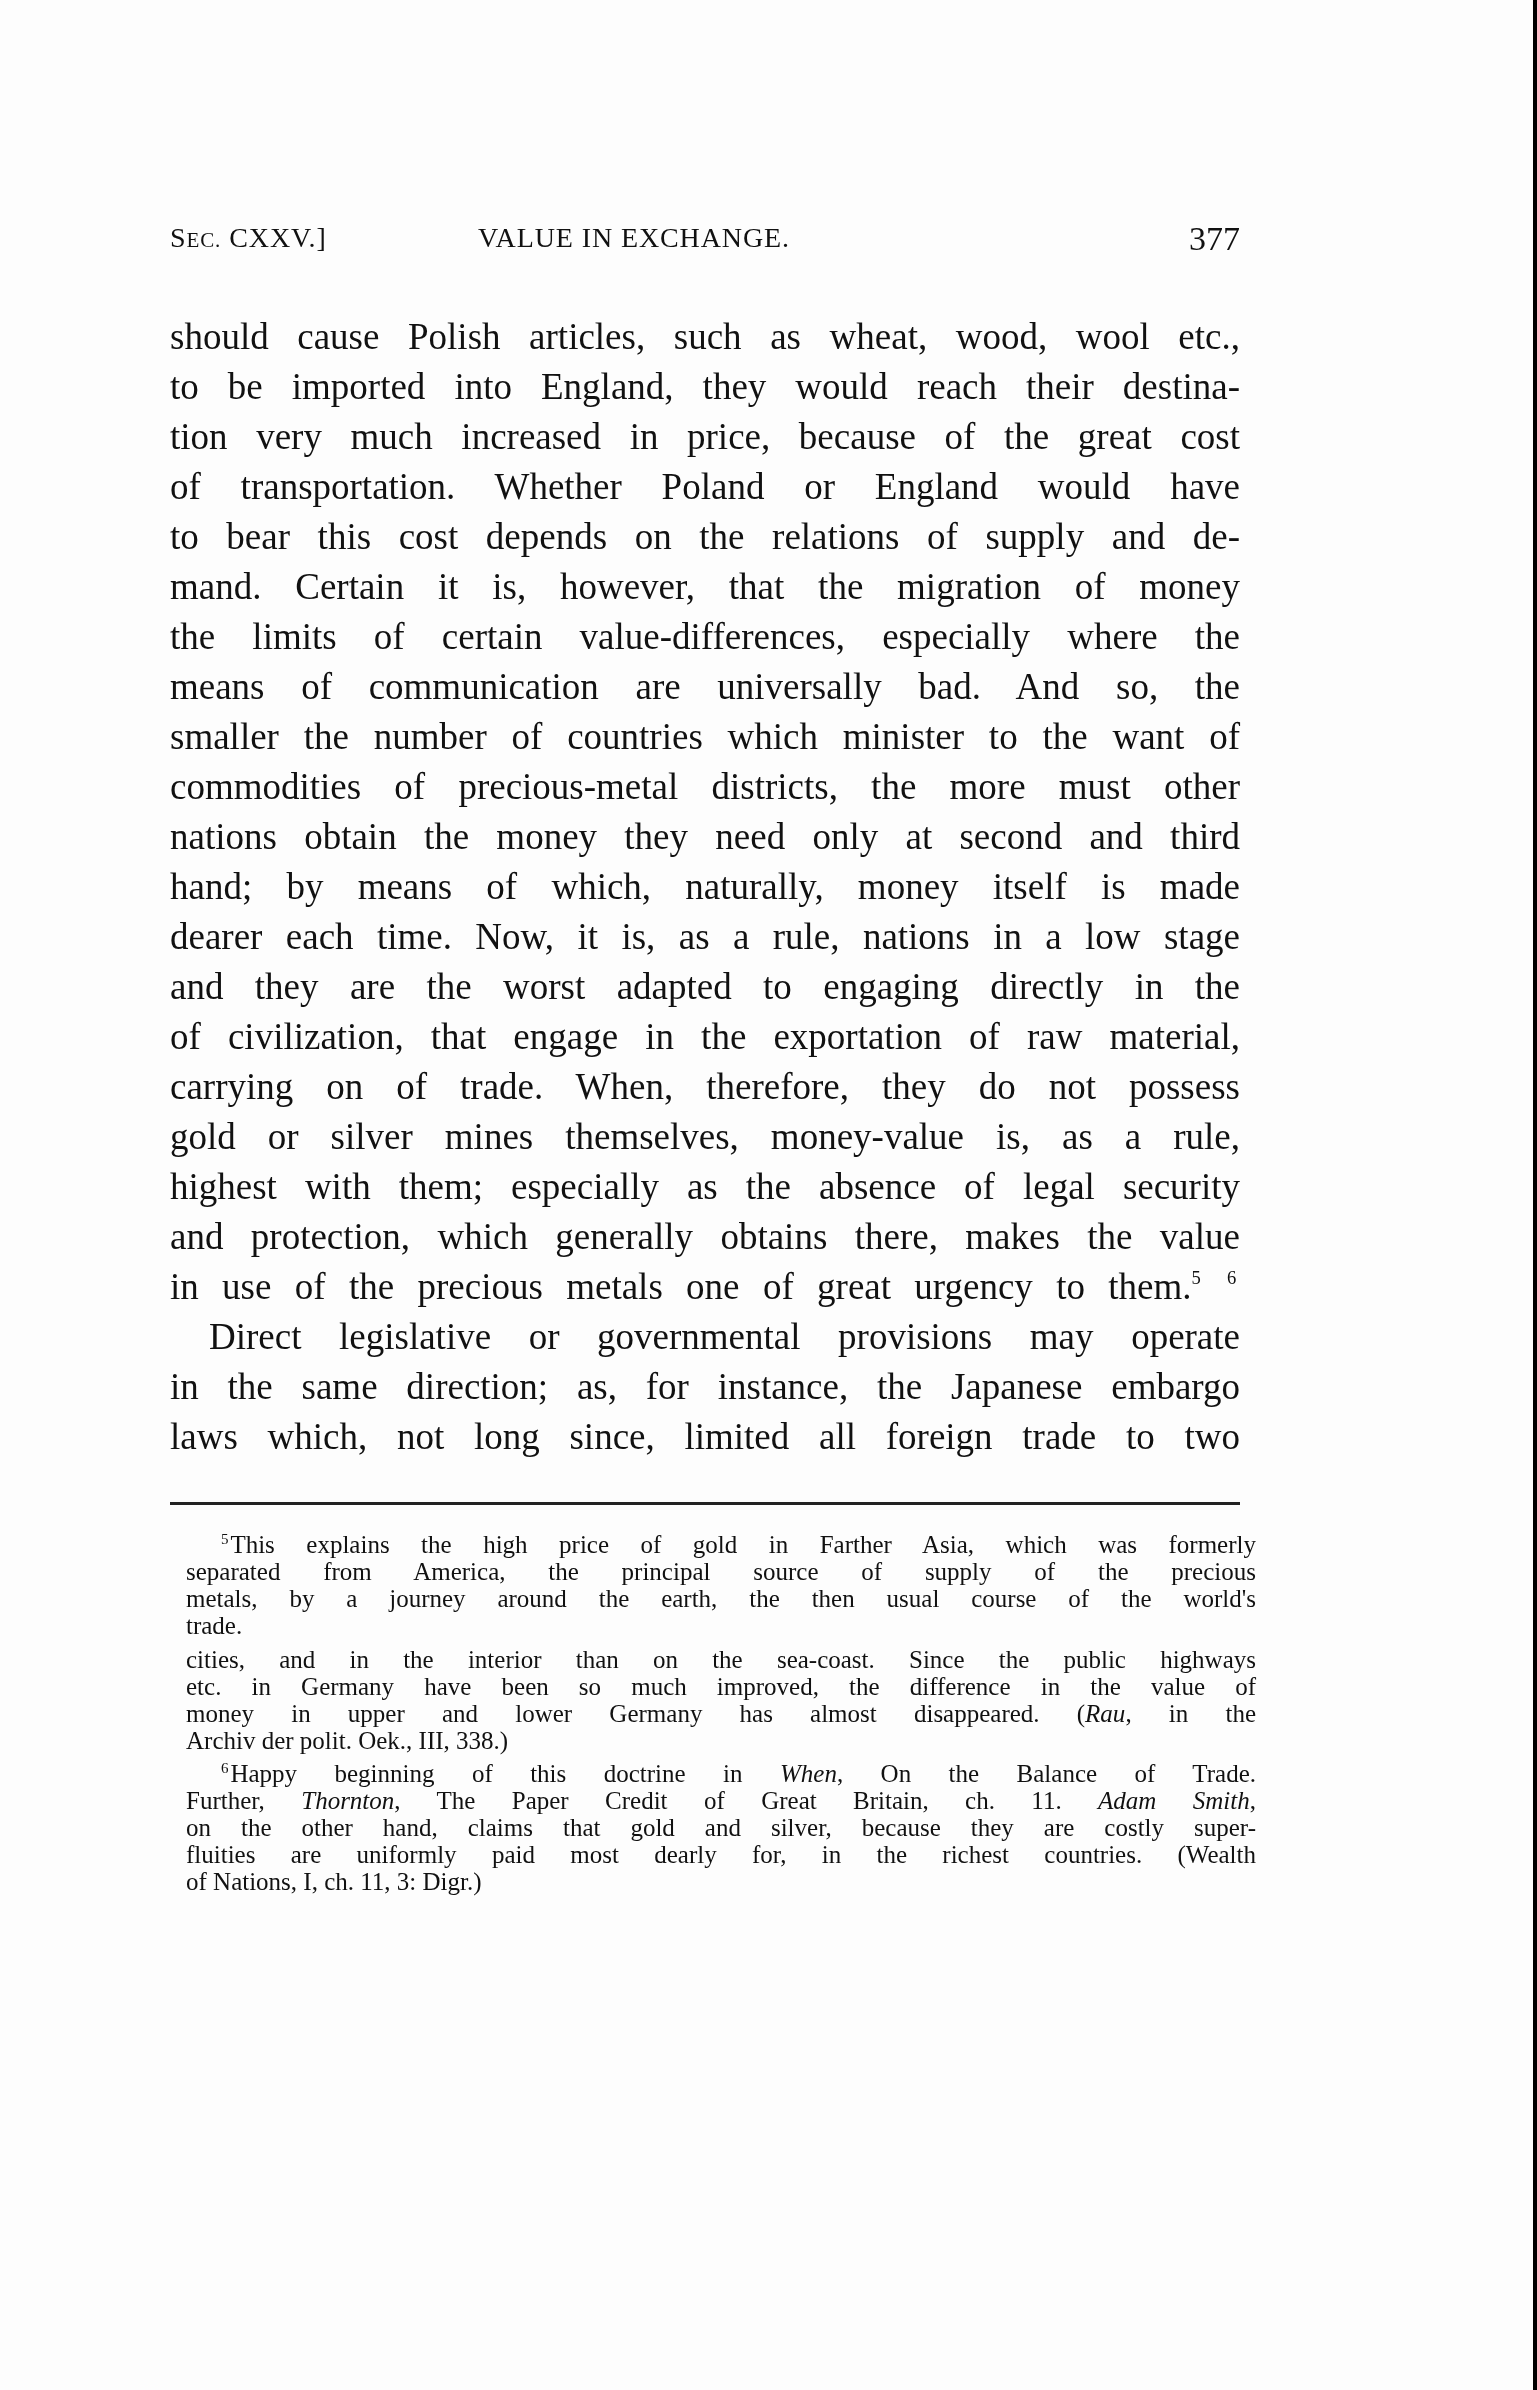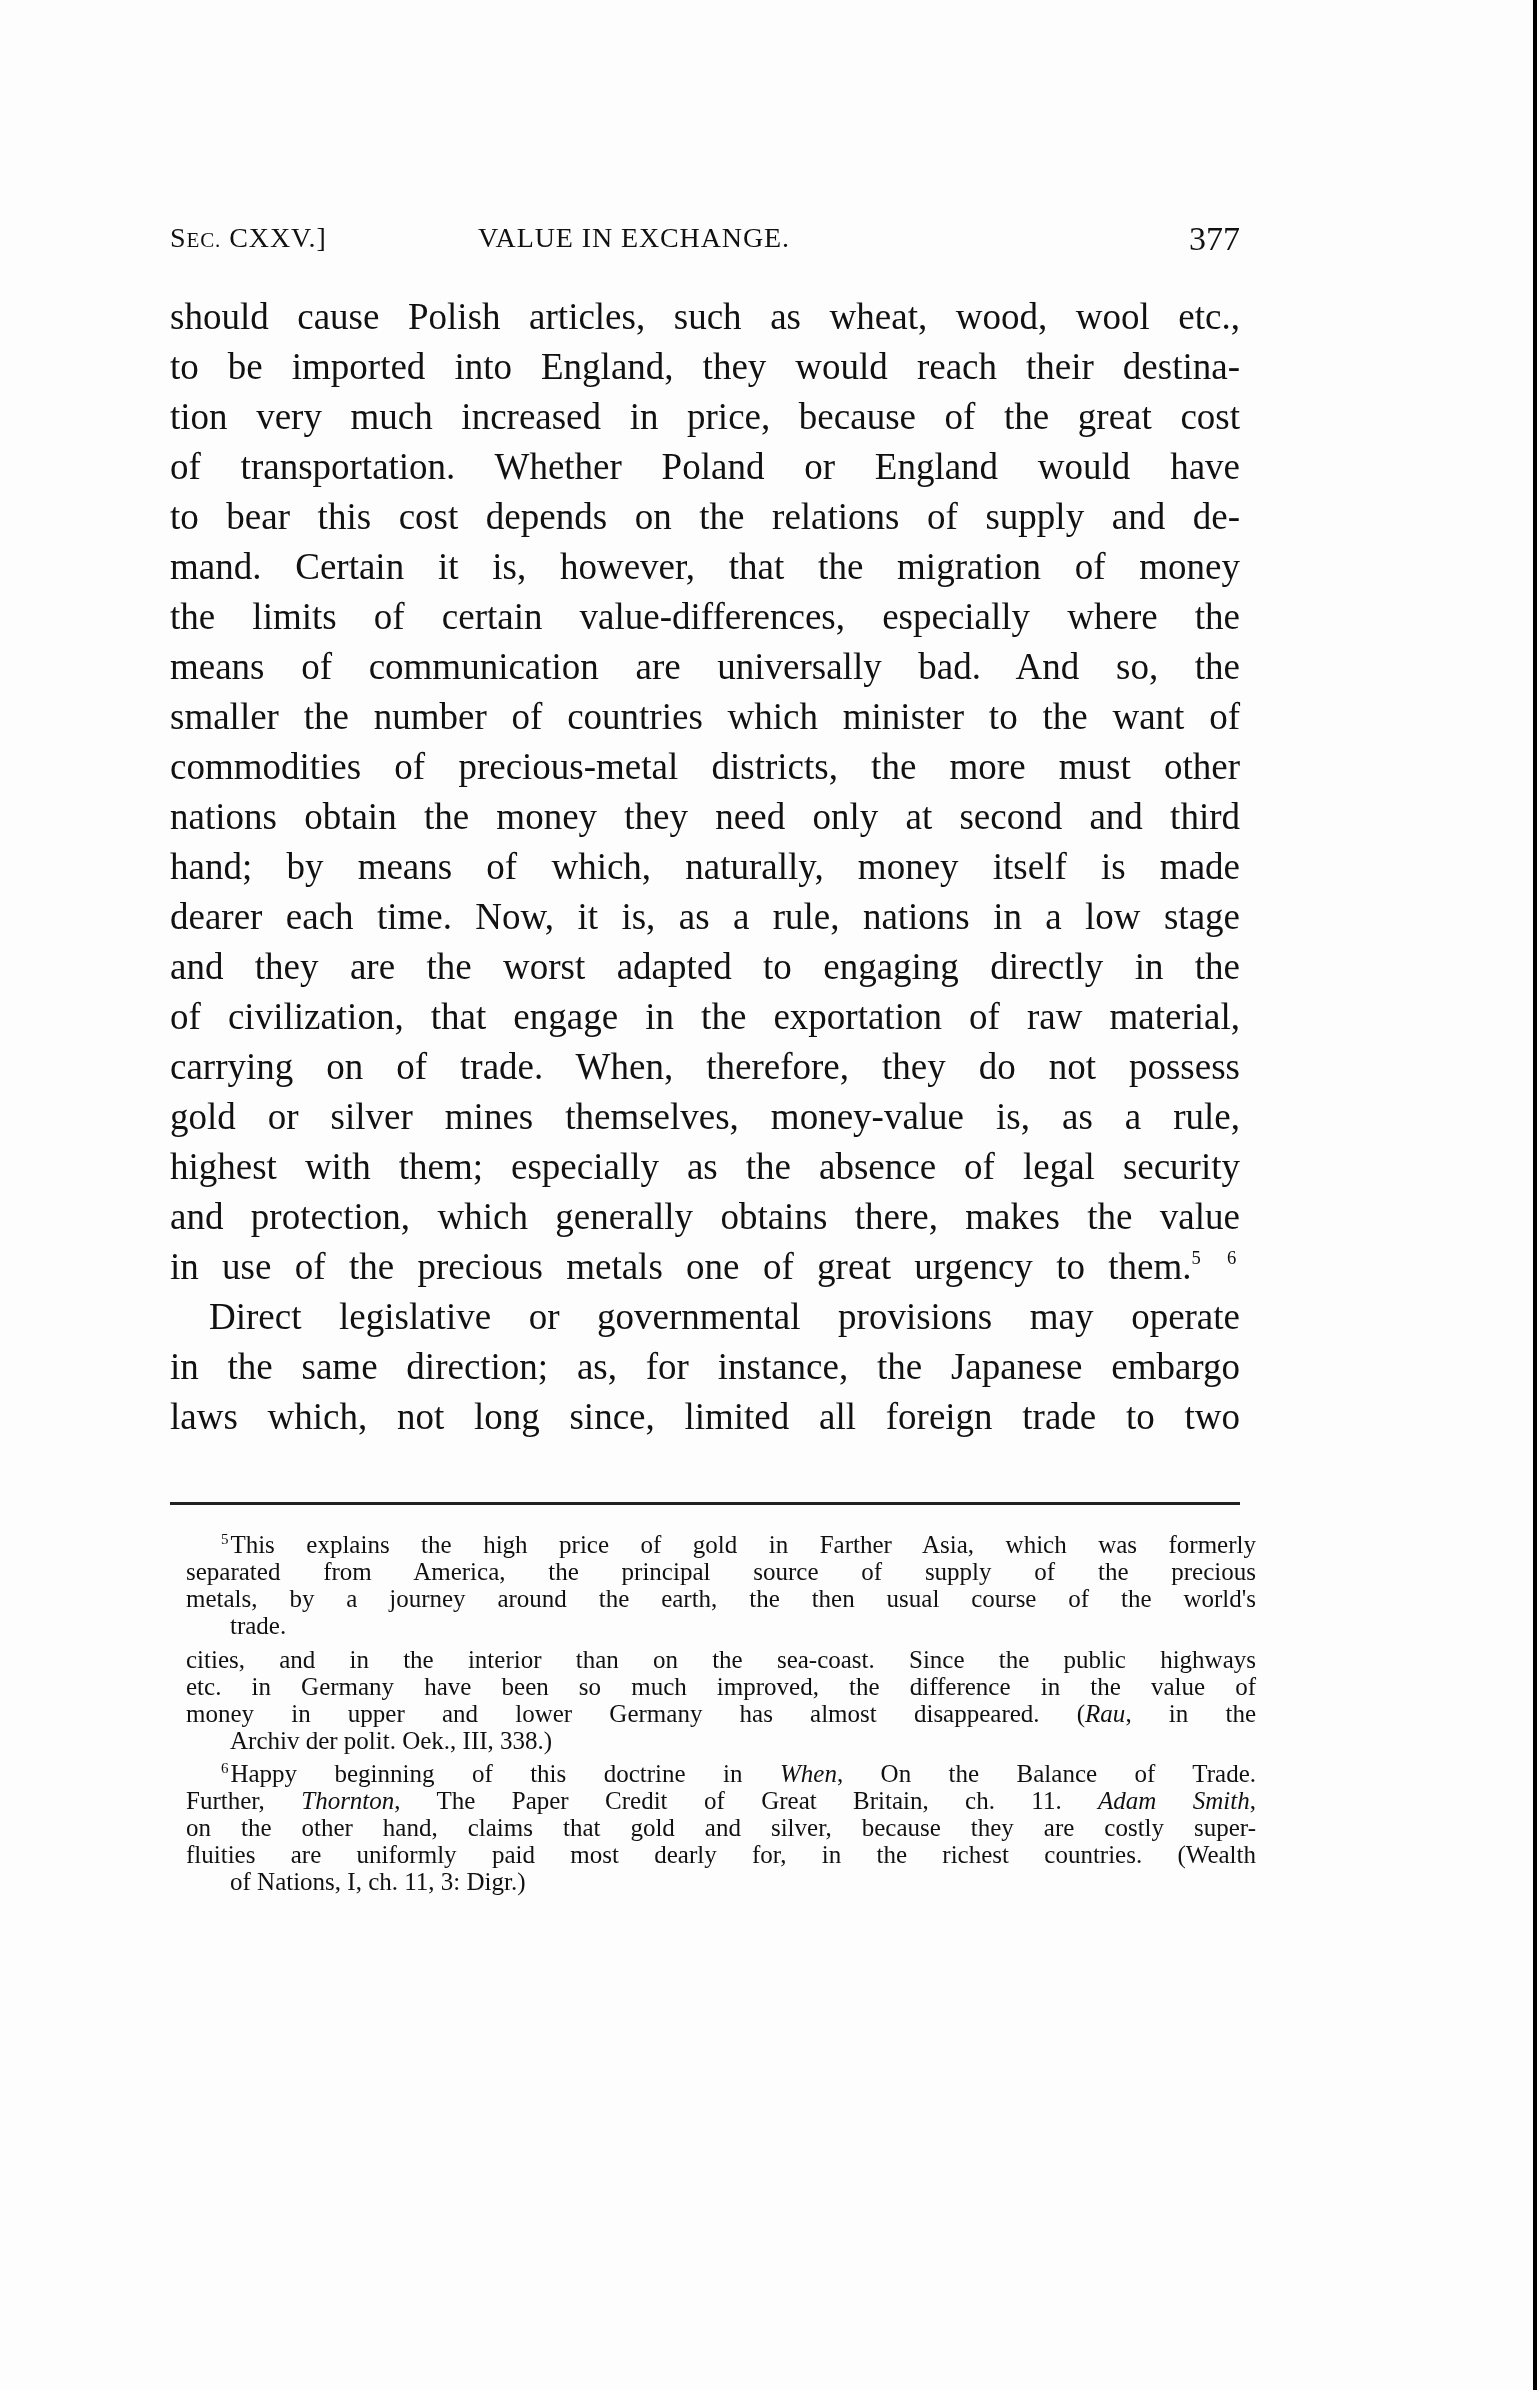--- a/index.html
+++ b/index.html
@@ -47,21 +47,21 @@
     }
     .running-head .folio {
       position: absolute;
       right: 0;
       top: -1.9px;
       font-size: 34px;
       letter-spacing: 0;
     }
     .body-text {
       position: absolute;
-      top: 292px;
+      top: 312px;
       left: 170px;
       width: 1070px;
       font-size: 37px;
       line-height: 50px;
     }
     .line {
       display: block;
       text-align: justify;
       text-align-last: justify;
       white-space: nowrap;
@@ -97,21 +97,20 @@
       text-align: justify;
       text-align-last: justify;
       white-space: nowrap;
       height: 27px;
     }
     .fline.indent {
       padding-left: 35px;
     }
     .fline.short {
       text-align-last: left;
-      margin-left: 44px;
     }
     .fgap {
       display: block;
       height: 6.5px;
     }
     sup.fnm {
       font-size: 15px;
       vertical-align: 9.3px;
       line-height: 0;
       margin-right: 1.9px;

